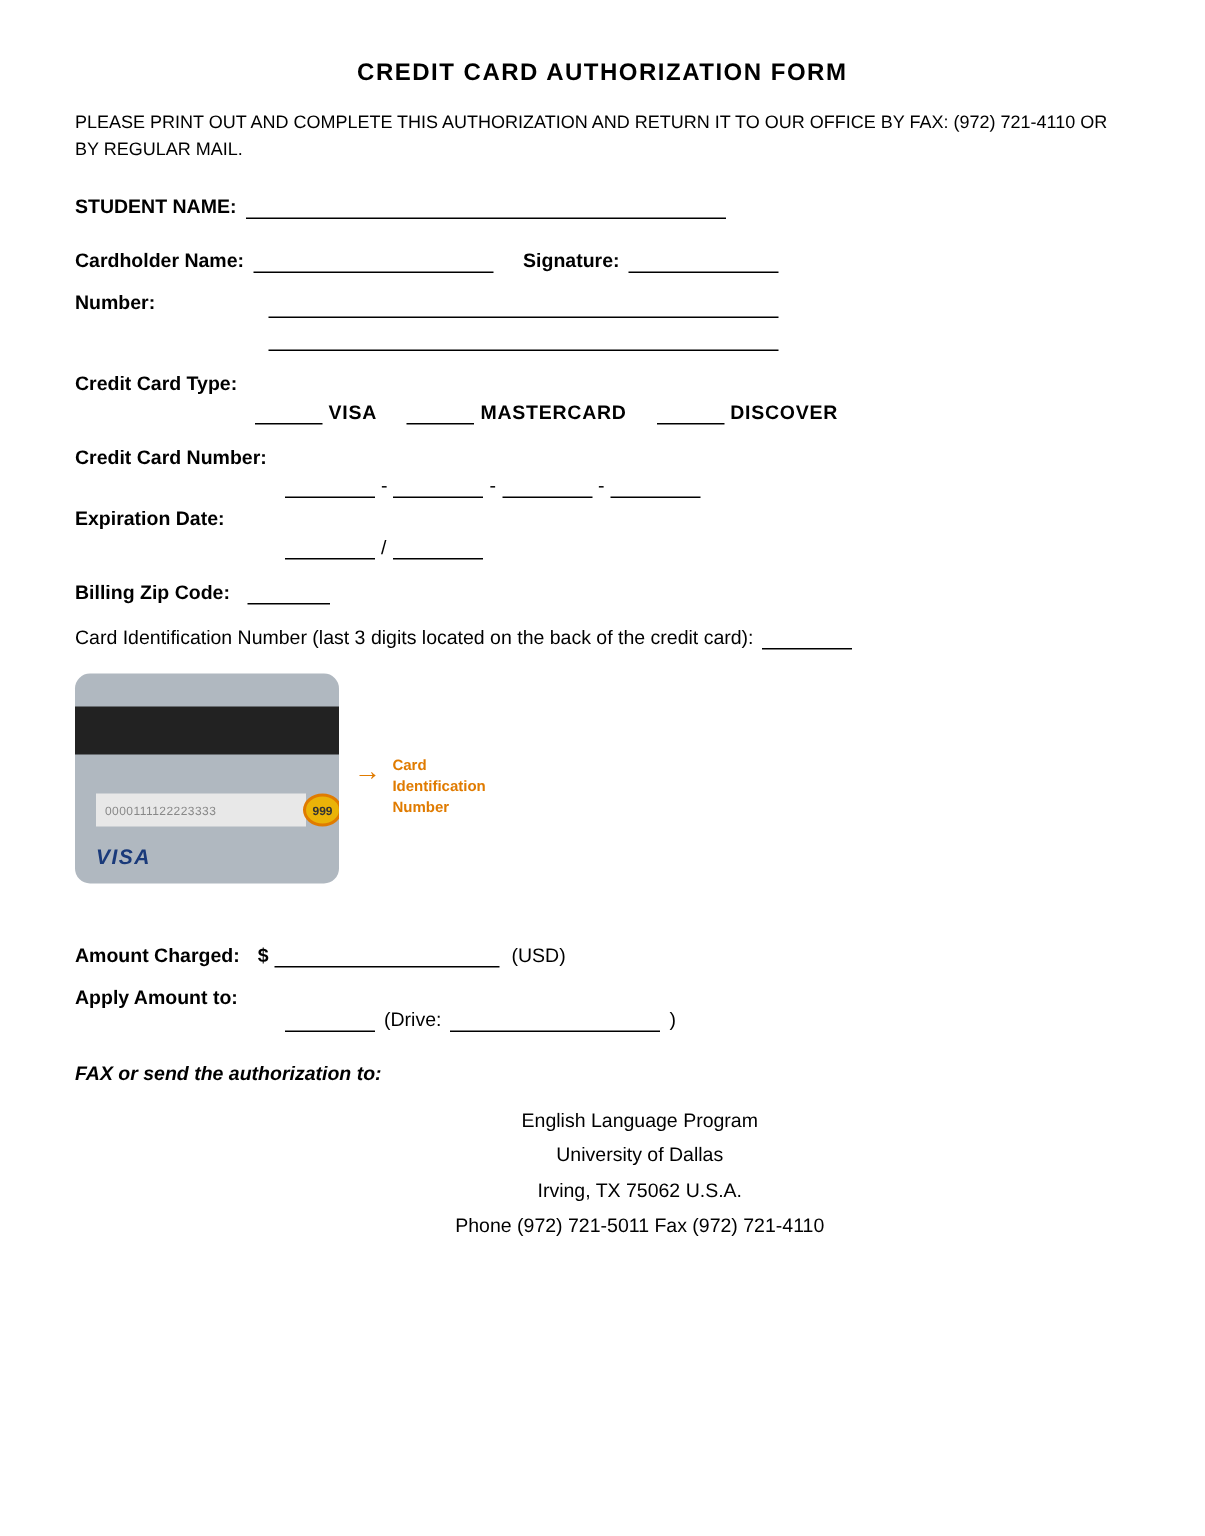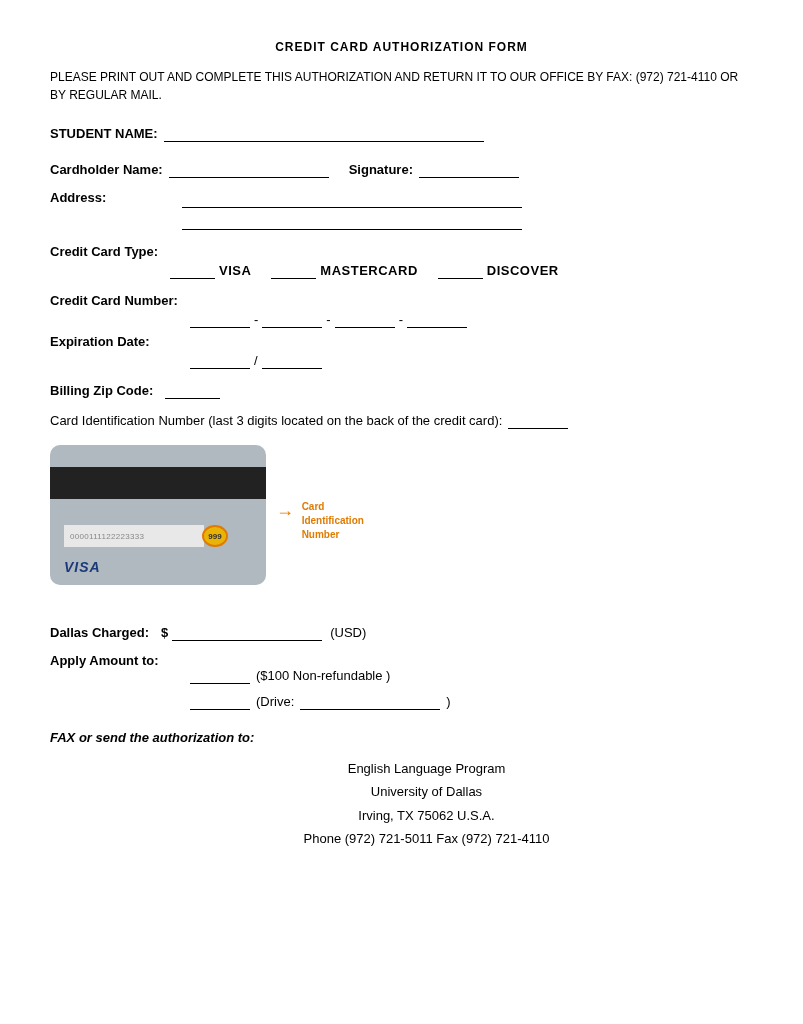--- a/index.html
+++ b/index.html
@@ -7,21 +7,21 @@
       background: #fff;
       font-family: Arial, sans-serif;
       font-size: 13px;
       color: #000;
       padding: 40px 50px;
       max-width: 803px;
       min-height: 1024px;
     }
     .page-title {
       text-align: center;
-      font-size: 12px;
+      font-size: 16px;
       font-weight: bold;
       letter-spacing: 1px;
       margin-bottom: 14px;
     }
     .instructions {
       font-size: 12px;
       margin-bottom: 22px;
       line-height: 1.5;
     }
     .field-label {
@@ -128,21 +128,21 @@
       margin-bottom: 14px;
     }
     .card-id-row {
       display: flex;
       align-items: baseline;
       margin-bottom: 16px;
       flex-wrap: wrap;
     }
     
     .cc-image-container {
-      width: 216px;
+      width: 176px;
       height: 140px;
       background: #b0b8c0;
       border-radius: 10px;
       position: relative;
       margin-bottom: 20px;
       overflow: hidden;
     }
     .cc-magnetic-strip {
       width: 100%;
       height: 32px;
@@ -241,21 +241,21 @@
 
 <div class="cardholder-row">
   <span class="field-label">Cardholder Name:</span>
   <span class="underline-medium">&nbsp;</span>
   <span style="margin-left:20px; margin-right:6px; font-weight:bold;">Signature:</span>
   <span class="underline-short">&nbsp;</span>
 </div>
 
 <div class="address-section">
   <div style="display:flex; align-items:flex-start;">
-    <span class="field-label">Address:</span>
+    <span class="field-label">Number:</span>
     <div class="address-lines">
       <span class="underline-long" style="width:340px;">&nbsp;</span>
       <span class="underline-long" style="width:340px;">&nbsp;</span>
     </div>
   </div>
 </div>
 
 <div class="cc-type-section">
   <div class="field-label">Credit Card Type:</div>
   <div class="cc-type-options">
@@ -322,32 +322,28 @@
     <div class="cc-brand">VISA</div>
   </div>
 
   <div style="position:relative; margin-left:10px; margin-top:55px;">
     <span style="color:#e07b00; font-size:18px;">→</span>
     <span style="color:#e07b00; font-size:10px; font-weight:bold; line-height:1.4; margin-left:4px; vertical-align:top; display:inline-block; width:80px;">Card<br>Identification<br>Number</span>
   </div>
 </div>
 
 <div class="amount-row">
-  <span class="field-label">Dallas Charged:</span>
+  <span class="field-label">Amount Charged:</span>
   <span style="margin-left:6px; margin-right:4px; font-weight:bold;">$</span>
   <span class="underline-medium" style="width:150px;">&nbsp;</span>
   <span style="margin-left:8px;">(USD)</span>
 </div>
 
 <div class="apply-section">
   <div class="field-label">Apply Amount to:</div>
-  <div class="apply-option">
-    <span class="underline-xshort">&nbsp;</span>
-    <span>($100 Non-refundable )</span>
-  </div>
   <div class="apply-option">
     <span class="underline-xshort">&nbsp;</span>
     <span>(Drive:</span>
     <span class="underline-medium" style="width:140px;">&nbsp;</span>
     <span>)</span>
   </div>
 </div>
 
 <div class="fax-section">
   <div class="fax-label">FAX or send the authorization to:</div>

